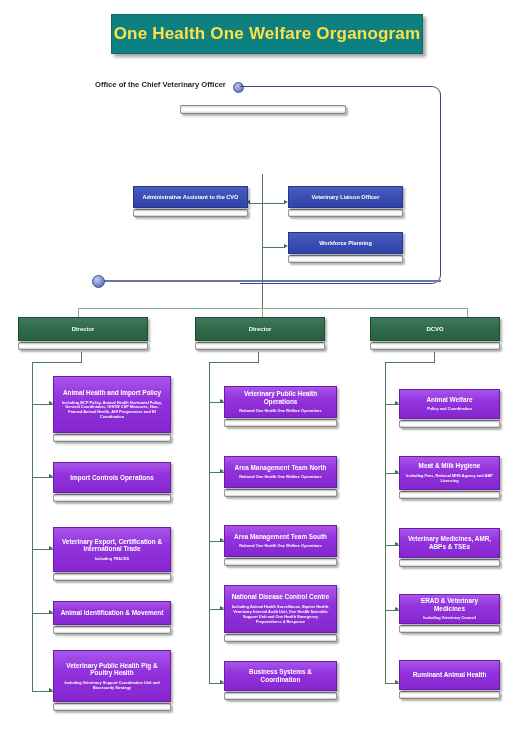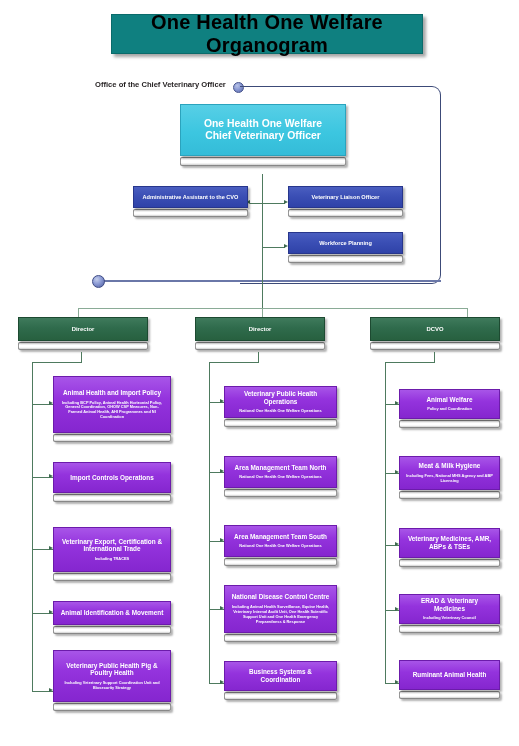--- a/index.html
+++ b/index.html
@@ -14,21 +14,21 @@
 
   
   .title-bar{
     position:absolute;left:111px;top:14px;width:310px;height:38px;
     background:#0f8080;
     border:1px solid #0a6b6b;
     box-shadow:3px 3px 3px rgba(0,0,0,.35);
     display:flex;align-items:center;justify-content:center;
   }
   .title-bar .txt{
-    color:#000000;font-size:20px;font-weight:bold;letter-spacing:.2px;
+    color:#fde047;font-size:17px;font-weight:bold;letter-spacing:.2px;
     text-align:center;
   }
 
   
   .office-label{
     position:absolute;left:95px;top:80px;
     font-size:7.6px;font-weight:bold;color:#231f20;
     white-space:nowrap;
   }
   .office-node{
@@ -131,24 +131,20 @@
     <span class="txt">One Health One Welfare Organogram</span>
   </div>
 
   <div class="office-label">Office of the Chief Veterinary Officer</div>
   <div class="office-node"></div>
   <div class="office-route"></div>
   <div class="route-tail"></div>
   <div class="route-dot"></div>
 
   <div class="node cyan" style="left:180px;top:104px;width:166px;">
-    <div class="body" style="height:52px;">
-      <div class="title">One Health One Welfare</div>
-      <div class="title">Chief Veterinary Officer</div>
-    </div>
     <div class="shelf"></div>
   </div>
 
   <div class="ln v" style="left:262px;top:174px;height:134px;"></div>
 
   <div class="ln h" style="left:250px;top:203px;width:13px;"></div>
   <div class="arrow" style="left:246px;top:200px;border-left-color:#3f6b50;transform:rotate(180deg);"></div>
   <div class="node blue" style="left:133px;top:186px;width:115px;">
     <div class="body" style="height:22px;">
       <div class="title">Administrative Assistant to the CVO</div>

